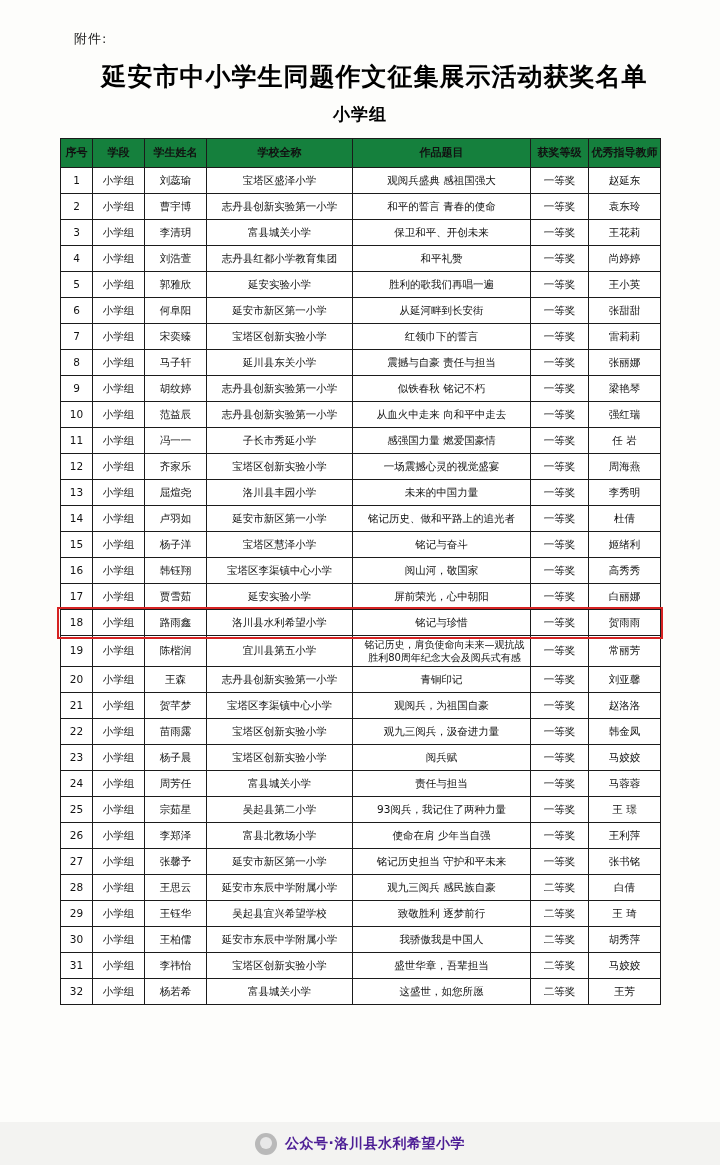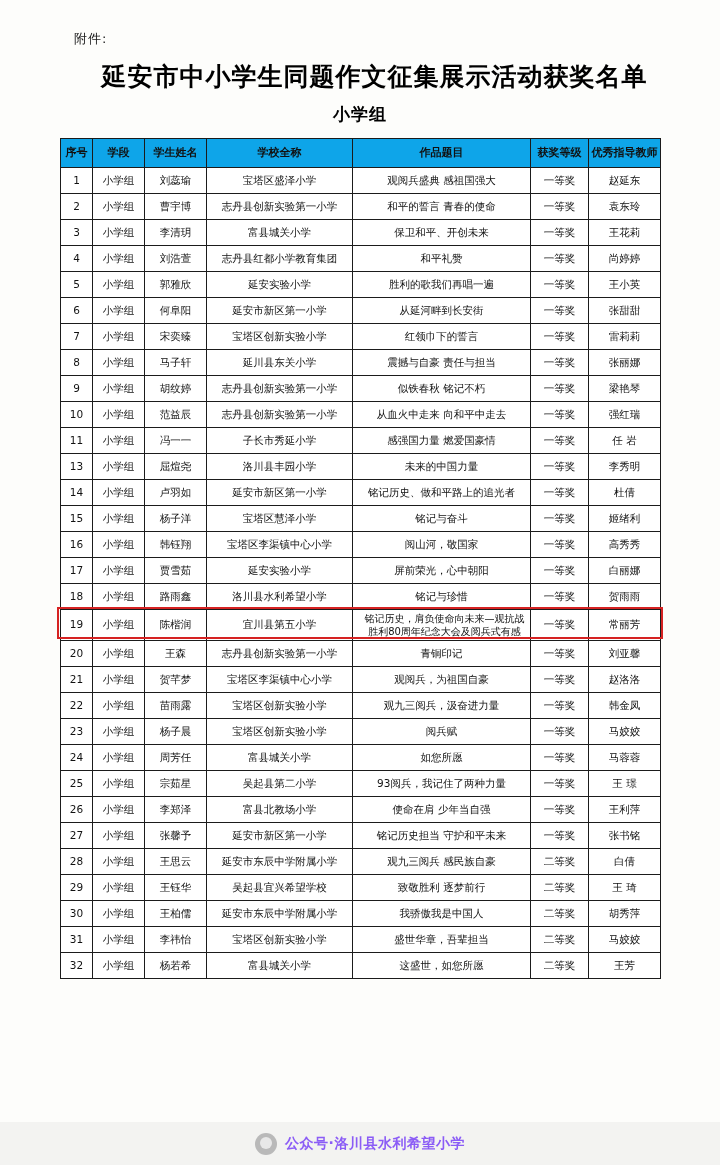--- a/index.html
+++ b/index.html
@@ -74,21 +74,21 @@
     padding: 0;
     height: 25px;
     line-height: 1.25;
     color: #111;
     word-break: break-all;
   }
   table.award thead th {
     font-weight: bold;
     font-size: 11px;
     height: 28px;
-    background: #0ea5e9;
+    background: #15803d;
   }
   col.c-no      { width: 32px; }
   col.c-stage   { width: 52px; }
   col.c-name    { width: 62px; }
   col.c-school  { width: 146px; }
   col.c-work    { width: 178px; }
   col.c-level   { width: 58px; }
   col.c-teacher { width: 72px; }
 
   tr.highlight td {
@@ -128,21 +128,21 @@
     left: 5px;
     top: 4px;
     width: 12px;
     height: 12px;
     border-radius: 50%;
     background: #e8e8e8;
   }
   .footer-text {
     font-size: 14px;
     font-weight: bold;
-    color: #8b5cf6;
+    color: #4c1d95;
     letter-spacing: 0.5px;
   }
   .work-two-line {
     font-size: 10px;
     line-height: 1.3;
     padding: 2px 3px;
     display: block;
     margin-left: 6px;
   }
 </style>
@@ -272,20 +272,29 @@
           <tr>
             <td>11</td>
             <td>小学组</td>
             <td>冯一一</td>
             <td>子长市秀延小学</td>
             <td>感强国力量 燃爱国豪情</td>
             <td>一等奖</td>
             <td>任 岩</td>
           </tr>
           <tr>
+            <td>12</td>
+            <td>小学组</td>
+            <td>齐家乐</td>
+            <td>宝塔区创新实验小学</td>
+            <td>一场震撼心灵的视觉盛宴</td>
+            <td>一等奖</td>
+            <td>周海燕</td>
+          </tr>
+          <tr>
             <td>13</td>
             <td>小学组</td>
             <td>屈煊尧</td>
             <td>洛川县丰园小学</td>
             <td>未来的中国力量</td>
             <td>一等奖</td>
             <td>李秀明</td>
           </tr>
           <tr>
             <td>14</td>
@@ -377,21 +386,21 @@
             <td>宝塔区创新实验小学</td>
             <td>阅兵赋</td>
             <td>一等奖</td>
             <td>马姣姣</td>
           </tr>
           <tr>
             <td>24</td>
             <td>小学组</td>
             <td>周芳任</td>
             <td>富县城关小学</td>
-            <td>如您所愿</td>
+            <td>责任与担当</td>
             <td>一等奖</td>
             <td>马蓉蓉</td>
           </tr>
           <tr>
             <td>25</td>
             <td>小学组</td>
             <td>宗茹星</td>
             <td>吴起县第二小学</td>
             <td>93阅兵，我记住了两种力量</td>
             <td>一等奖</td>

